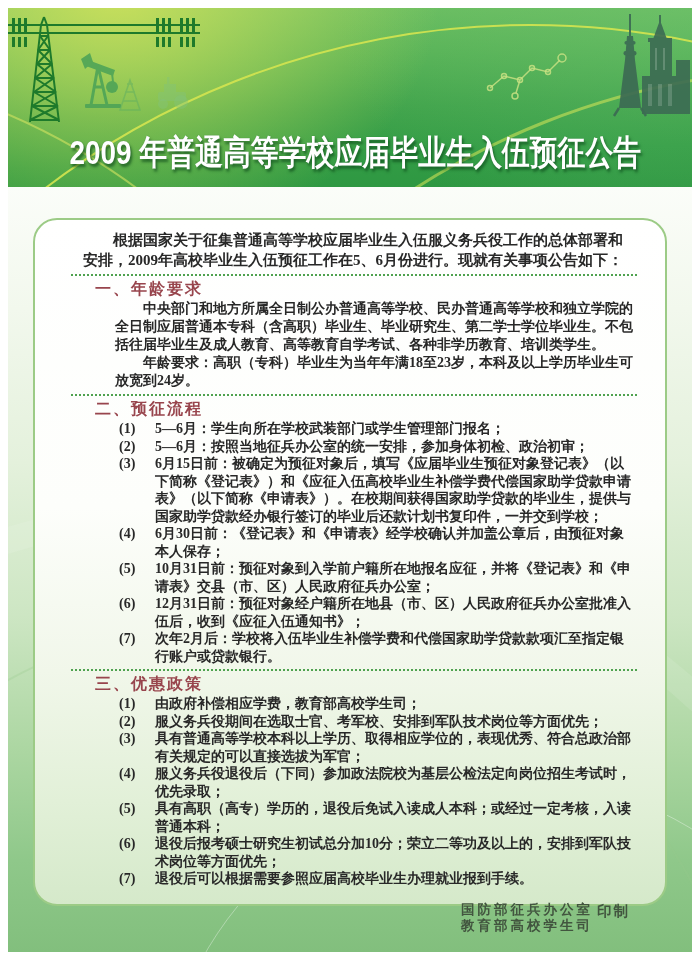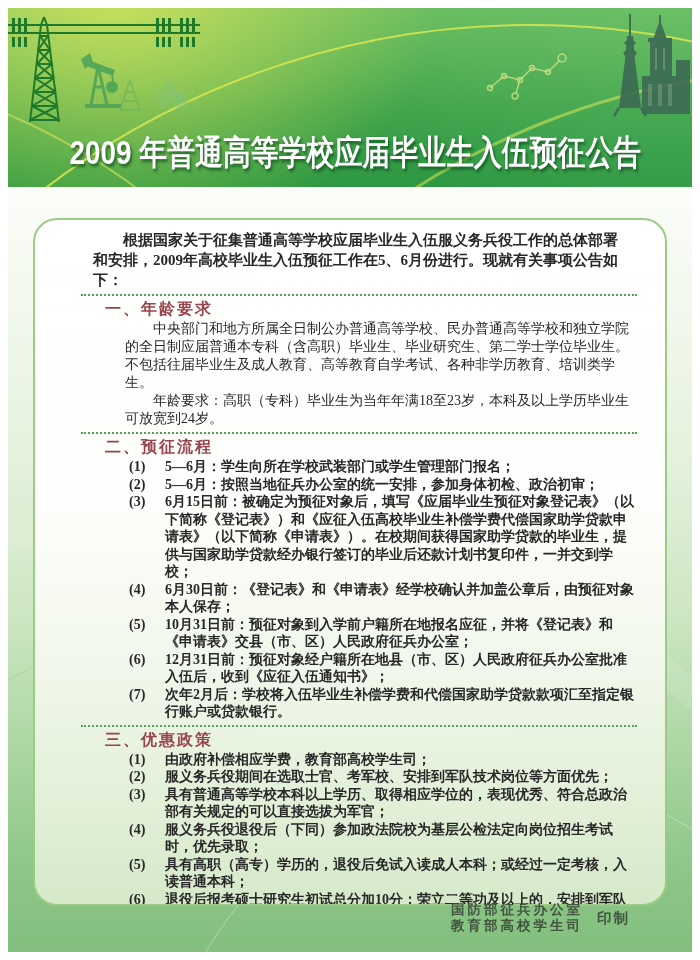--- a/index.html
+++ b/index.html
@@ -31,30 +31,30 @@
     position:absolute;left:8px;top:187px;width:684px;height:765px;overflow:hidden;
     background:linear-gradient(180deg,#fbfdf9 0%,#f2f8ed 16%,#e4f1dc 36%,#cde6c3 56%,#abd6a1 74%,#8fc88a 88%,#82bf7d 100%);
   }
   .bgring1{position:absolute;width:1400px;height:1400px;left:-520px;top:310px;border-radius:50%;border:26px solid rgba(255,255,255,.10);}
   .bgring2{position:absolute;width:1000px;height:1000px;left:-260px;top:430px;border-radius:50%;border:2px solid rgba(150,200,140,.28);}
   .bgring3{position:absolute;width:700px;height:700px;left:150px;top:590px;border-radius:50%;border:1px solid rgba(255,255,255,.35);}
   .panel{
     position:absolute;left:25px;top:31px;width:634px;height:688px;box-sizing:border-box;
     border:2px solid #9ccb86;border-radius:24px;overflow:hidden;
     background:linear-gradient(180deg,#ffffff 0%,#fdfefb 42%,#f1f7ea 66%,#e2f0d8 85%,#d5e9ca 100%);
-    padding:8px 26px 4px 44px;color:#282828;
+    padding:8px 26px 4px 34px;color:#282828;
   }
   .intro{font-size:15px;line-height:20px;margin:2px 14px 2px 14px;text-indent:2em;font-weight:bold;}
   .divider{border-top:2px dotted #4fa24f;margin:4px 2px;height:0;}
   .sec-heading{color:#98454d;font-size:16px;line-height:18px;font-weight:bold;letter-spacing:2px;margin:2px 0 2px 26px;}
-  .sec-par{font-size:14px;line-height:18px;margin:0 2px 0 46px;text-indent:2em;font-weight:normal;}
+  .sec-par{font-size:14px;line-height:18px;margin:0 2px 0 46px;text-indent:2em;font-weight:bold;}
   .item{position:relative;margin:0 2px 0 50px;padding-left:36px;font-size:14px;line-height:17.5px;font-weight:bold;}
   .item .num{position:absolute;left:0;top:0;}
   .footer{
-    position:absolute;right:62px;bottom:18px;display:flex;align-items:center;gap:14px;
+    position:absolute;right:62px;bottom:18px;display:flex;gap:4px;
     color:#42553f;font-weight:bold;
   }
   .footer .orgs{font-size:13.5px;line-height:16px;letter-spacing:3px;}
   .footer .stamp{font-size:14.5px;letter-spacing:2px;}
 </style>
 </head>
 <body>
 
 <div class="banner">
   <div class="ring ringB"></div>

